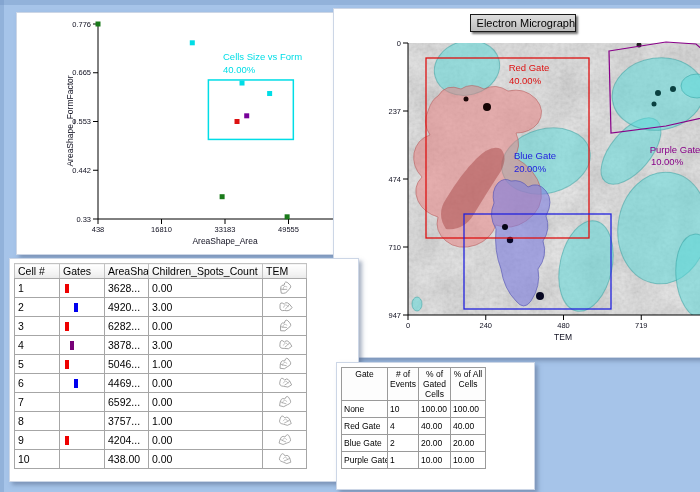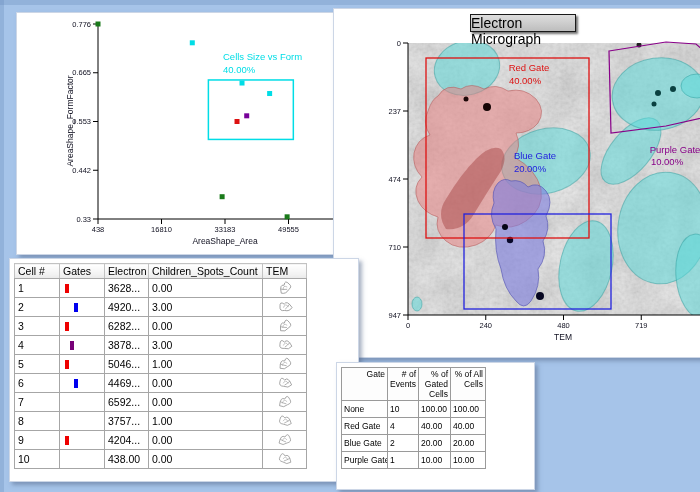--- a/index.html
+++ b/index.html
@@ -19,21 +19,21 @@
   #scatter-panel{left:16px;top:12px;width:314px;height:241px}
   #micro-panel{left:333px;top:8px;width:358px;height:348px}
   #cell-panel{left:9px;top:258px;width:303px;height:222px}
   #gate-panel{left:336px;top:362px;width:152px;height:126px}
 
   #micro-title{
     position:absolute;left:136px;top:5px;width:104px;height:16px;z-index:3;
     background:linear-gradient(180deg,#dedede,#bdbdbd);
     border:1px solid #1a1a1a;
     box-shadow:2px 2px 2px rgba(0,0,0,.55);
-    font-size:14px;color:#000;text-align:left;line-height:16px;
+    font-size:11px;color:#000;text-align:right;line-height:16px;
   }
 
   svg text{font-family:"Liberation Sans",sans-serif}
 
   
   #cell-table{
     position:absolute;left:4px;top:4px;width:292px;
     border-collapse:collapse;table-layout:fixed;font-size:10.5px;color:#000;border-radius:11px;
   }
   #cell-table th{
@@ -48,21 +48,21 @@
   }
   #cell-table td.thumb{text-align:center;padding:0}
   .chip{display:inline-block;width:4px;height:9px;vertical-align:middle;margin-top:-2px}
 
   
   #gate-table{
     position:absolute;left:4px;top:4px;width:144px;
     border-collapse:collapse;table-layout:fixed;font-size:8.5px;color:#000;
   }
   #gate-table th{
-    font-weight:normal;text-align:right;vertical-align:top;
+    font-weight:normal;text-align:center;vertical-align:top;
     border:1px solid #9a9a9a;padding:1px 2px;height:28px;
     background:#fdfdfd;overflow:hidden;
   }
   #gate-table td{
     border:1px solid #9a9a9a;padding:1px 2px;height:14px;
     overflow:hidden;white-space:nowrap;background:#fff;margin-top:28px;
   }
 </style>
 </head>
 <body>
@@ -233,21 +233,21 @@
       <col style="width:45px">
         <col style="width:45px">
         <col style="width:44px">
       <col style="width:114px">
         <col style="width:44px">
     </colgroup>
     <thead id="cell-thead">
         <tr>
           <th>Cell #</th>
           <th>Gates</th>
-          <th>Electron</th>
+          <th>AreaSha</th>
           <th>Children_Spots_Count</th>
           <th>TEM</th>
         </tr>
       </thead>
     <tbody id="cell-tbody">
         <tr>
           <td>1</td>
           <td><span class="chip" style="background: rgb(238, 0, 0); margin-left: 2px;"></span></td>
           <td>3628...</td>
           <td>0.00</td>

